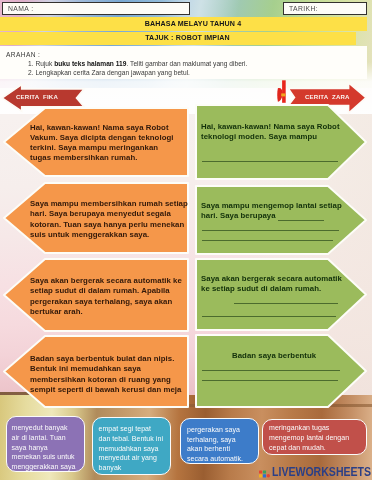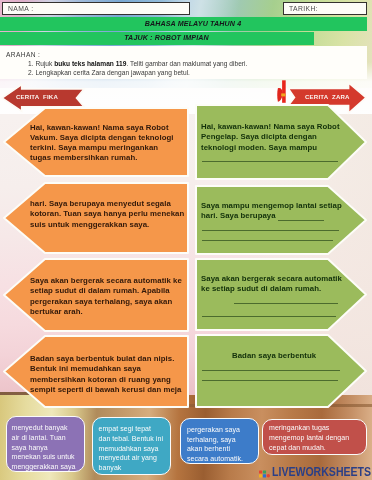--- a/index.html
+++ b/index.html
@@ -36,23 +36,23 @@
       linear-gradient(103deg,#e7b9cf 0%,#ddaec9 6%,#cfd2e3 13%,#9db9d9 21%,#79a8d2 31%,#8fb9d8 40%,#a9c9dd 48%,#9fc9b6 60%,#a6cf8e 70%,#c3dc96 80%,#d9e3a6 90%,#e6e2c0 100%);}
   .bg-whitewash{position:absolute;left:0;top:62px;width:372px;height:52px;
      background:linear-gradient(180deg,rgba(255,255,255,0) 0%,rgba(255,255,255,.88) 38%,rgba(255,255,255,.95) 100%);}
 
   
   .field{position:absolute;background:#fdfcf7;border:1px solid #33312e;box-sizing:border-box;}
   .field span{position:absolute;left:5px;top:2px;font-size:6.8px;color:#4a4a4a;letter-spacing:.4px;}
   #nama-field{left:2px;top:2px;width:188px;height:13px;}
   #tarikh-field{left:283px;top:2px;width:84px;height:13px;}
 
-  .wbar{position:absolute;background:#22c55e;font-style:italic;}
+  .wbar{position:absolute;background:#fde047;}
   #title-bar1{left:0px;top:17px;width:367px;height:14px;}
-  #title-bar2{left:0px;top:32px;width:314px;height:13px;}
+  #title-bar2{left:0px;top:32px;width:356px;height:13px;}
   .wbar .ttl{position:absolute;left:19px;right:0;text-align:center;font-weight:bold;color:#15161a;}
   #title-bar1 .ttl{top:2.5px;font-size:7.1px;letter-spacing:.14px;}
   #title-bar2 .ttl{top:2px;font-size:7.1px;letter-spacing:.14px;}
 
   #arahan-box{position:absolute;left:0px;top:46px;width:367px;height:33px;background:#fffefa;}
   #arahan-box .ar-title{position:absolute;left:6px;top:5px;font-size:6.6px;color:#3a3a3a;letter-spacing:.4px;}
   #arahan-box .ar-item{position:absolute;left:28px;font-size:6.6px;color:#3a3a3a;letter-spacing:.02px;white-space:nowrap;}
   #arahan-box .ar-item b{font-weight:bold;color:#111;}
   #ar1{top:14px;}
   #ar2{top:23px;}
@@ -150,39 +150,39 @@
       </svg>
     </div>
   <div id="texts">
       <div class="atext ltext" style="left: 30px; top: 122.5px;">
         <div>Hai, kawan-kawan! Nama saya   Robot</div>
         <div>Vakum. Saya dicipta dengan teknologi</div>
         <div>terkini. Saya mampu meringankan</div>
         <div> tugas membersihkan rumah.</div>
       </div>
       <div class="atext ltext" style="left: 30px; top: 199px;">
+        <div>Saya mampu membersihkan rumah setiap</div>
         <div>hari. Saya berupaya menyedut segala</div>
         <div>kotoran. Tuan saya hanya perlu menekan</div>
         <div>suis untuk menggerakkan saya.</div>
       </div>
       <div class="atext ltext" style="left: 30px; top: 276px;">
         <div> Saya akan bergerak secara automatik ke</div>
         <div>setiap sudut di dalam rumah. Apabila</div>
         <div>pergerakan saya terhalang, saya akan</div>
         <div>bertukar arah.</div>
       </div>
       <div class="atext ltext" style="left: 30px; top: 354px;">
         <div>Badan saya berbentuk bulat dan nipis.</div>
         <div>Bentuk ini memudahkan saya</div>
         <div>membersihkan kotoran di ruang yang</div>
         <div>sempit seperti di bawah kerusi dan meja</div>
       </div>
       <div class="atext rtext" style="left: 201px; top: 122px;">
         <div style="white-space: nowrap;"><span>Hai, kawan-kawan! Nama saya Robot</span></div>
-        <div style="white-space: nowrap;"><span>Pengelap. Saya dicipta dengan</span></div>
         <div style="white-space: nowrap;"><span>teknologi moden. Saya mampu</span></div>
       </div>
       <div class="blankabs" style="left: 202px; top: 161px; width: 136px;"></div>
       <div class="atext rtext" style="left: 201px; top: 201px;">
         <div style="white-space: nowrap;"><span>Saya mampu mengemop lantai setiap</span></div>
         <div style="white-space: nowrap;"><span>hari. Saya berupaya</span></div>
       </div>
       <div class="blankabs" style="left: 278px; top: 220px; width: 46px;"></div>
       <div class="blankabs" style="left: 202px; top: 230px; width: 137px;"></div>
       <div class="blankabs" style="left: 202px; top: 240px; width: 131px;"></div>

